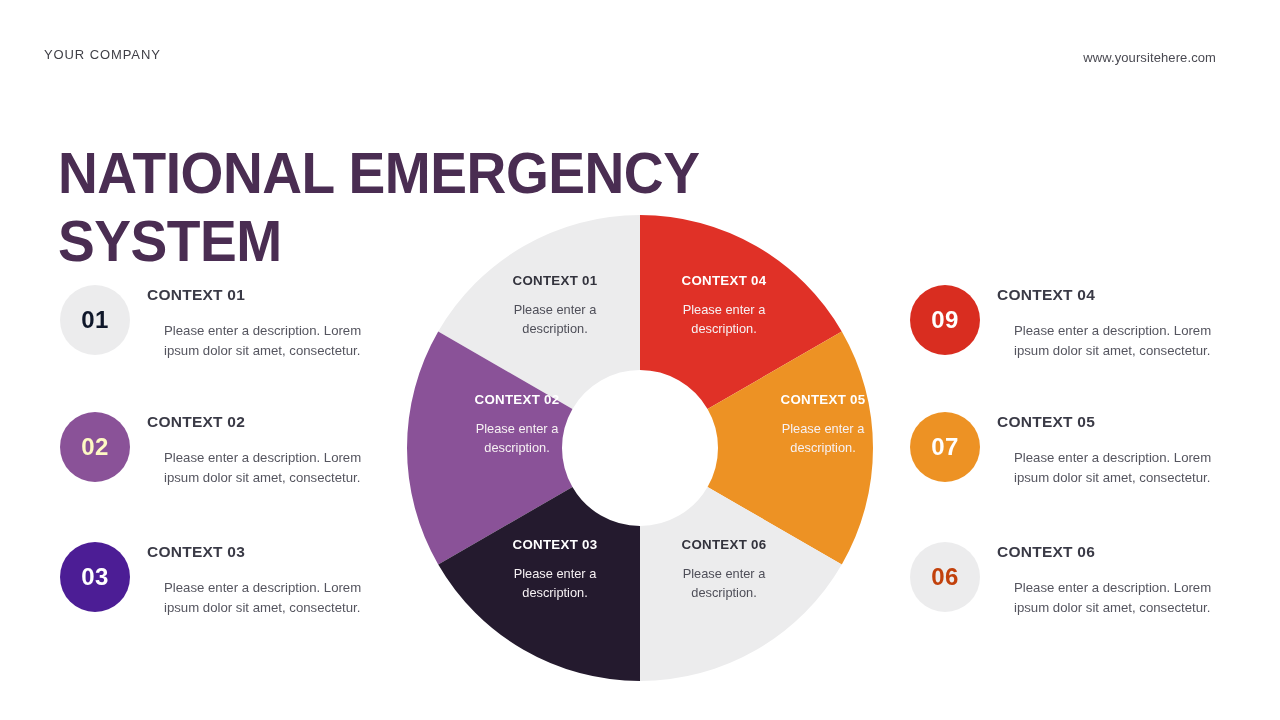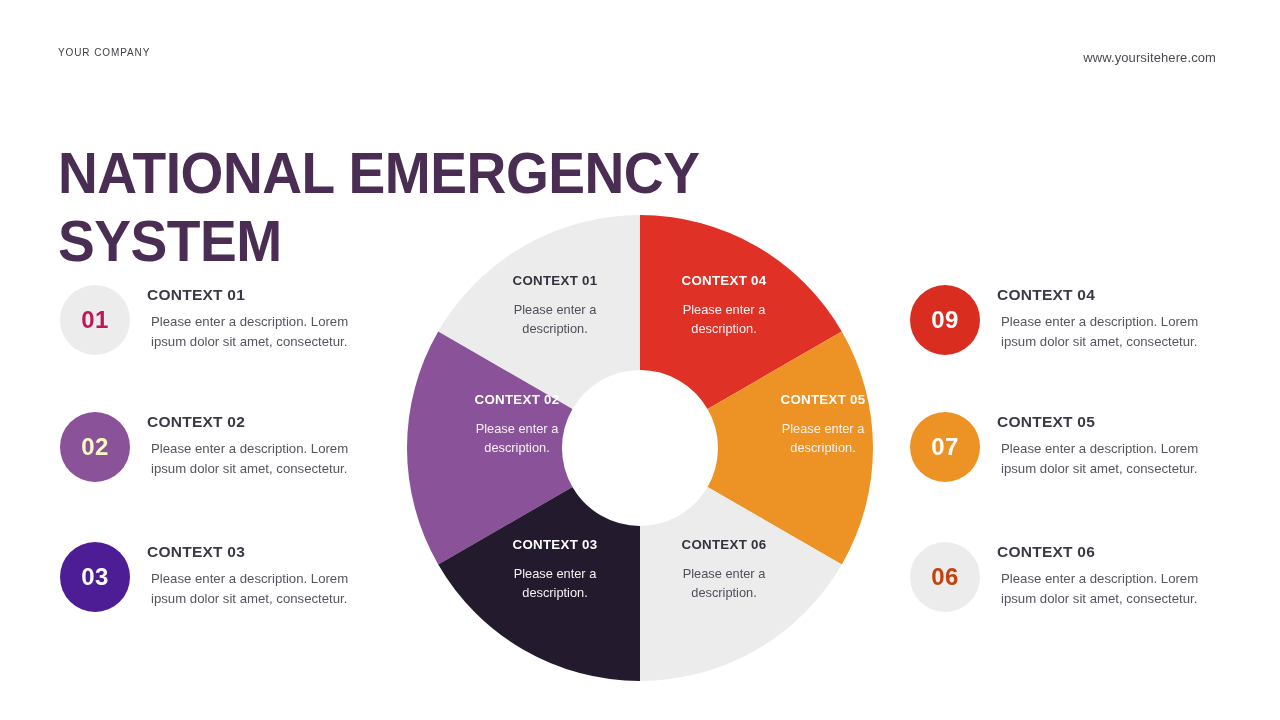--- a/index.html
+++ b/index.html
@@ -10,22 +10,22 @@
     overflow: hidden;
   }
   #slide {
     position: relative;
     width: 1280px; height: 720px;
     background: #ffffff;
   }
 
   
   #company {
-    position: absolute; left: 58px; top: 47px;
-    font-size: 10px; letter-spacing: 0.9px;
+    position: absolute; left: 44px; top: 47px;
+    font-size: 13px; letter-spacing: 0.9px;
     color: #3f3f46; font-weight: 400;
   }
   #website {
     position: absolute; right: 64px; top: 50px;
     font-size: 13px; color: #4a4a52; letter-spacing: 0.1px;
   }
 
   
   #title {
     position: absolute; left: 58px; top: 100px;
@@ -64,21 +64,21 @@
     letter-spacing: 0.3px;
     margin-top: 5px;
   }
   .itext { margin-left: 17px; padding-top: 6px; }
   .ctx-title {
     font-size: 15.5px; font-weight: 700; color: #3a3a46;
     letter-spacing: 0.25px; margin: 0 0 8px 0;
   }
   .ctx-desc {
     font-size: 13.2px; line-height: 20px; color: #55555f;
-    margin: 4px; width: 215px;
+    margin: 17px; width: 215px;
   }
   #list-right .ctx-desc { width: 215px; }
 
   
   #donut-wrap {
     position: absolute; left: 407px; top: 215px;
     width: 466px; height: 466px;
   }
   #donut-svg { display: block; width: 466px; height: 466px; }
 
@@ -117,21 +117,21 @@
   <div id="website">www.yoursitehere.com</div>
 
   <h1 id="title" style="color: rgb(74, 45, 82);">
     <span class="tline">NATIONAL EMERGENCY</span>
     <span class="tline">SYSTEM</span>
   </h1>
 
   <div id="list-left" class="side-list">
 
     <div class="item r0">
-      <div class="badge" style="background: rgb(236, 236, 237); color: #be185d; text-align: right;">
+      <div class="badge" style="background: rgb(236, 236, 237); color: #0f172a; text-align: right;">
         <span>01</span>
       </div>
       <div class="itext">
         <p class="ctx-title">CONTEXT 01</p>
         <p class="ctx-desc">Please enter a description. Lorem ipsum dolor sit amet, consectetur.</p>
       </div>
     </div>
 
     <div class="item r1">
       <div class="badge" style="background: rgb(138, 82, 152); color: #fef9c3;">

